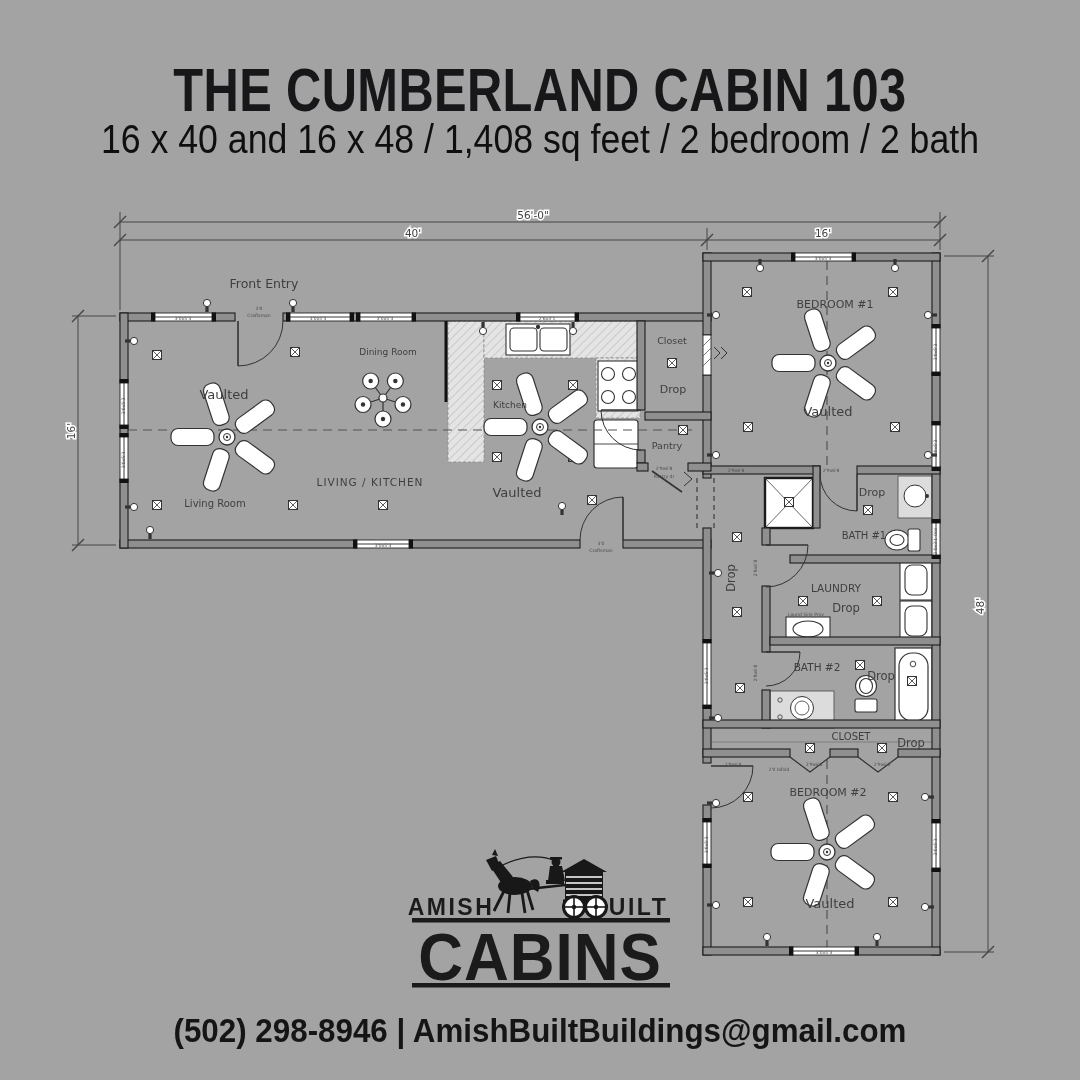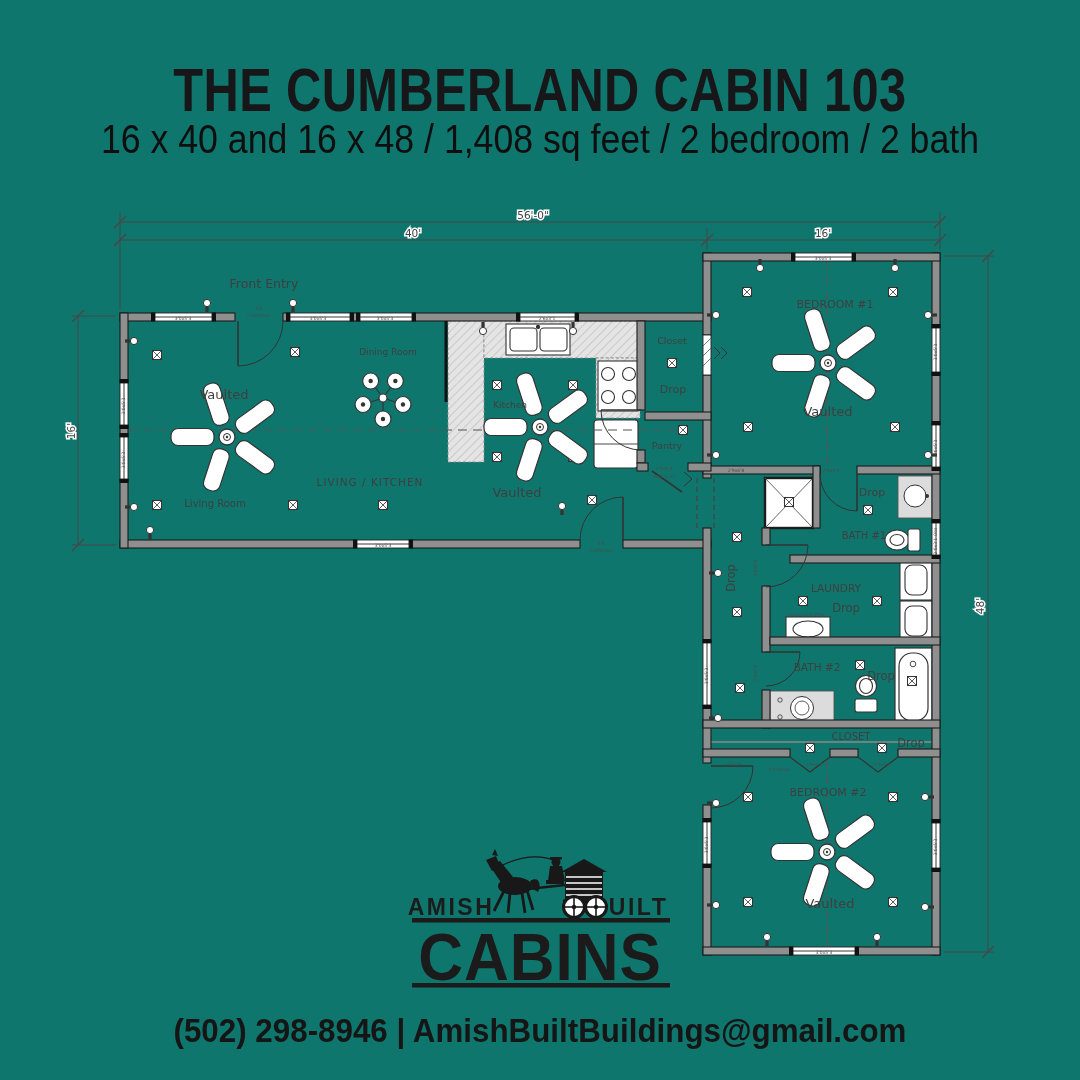--- a/index.html
+++ b/index.html
@@ -1,16 +1,16 @@
 <!DOCTYPE html>
 <html><head>
 <meta charset="utf-8">
 <style>
   html,body{margin:0;padding:0;background:#fff;}
-  .page{position:relative;width:1080px;height:1080px;background:#0f766e;overflow:hidden;font-family:"Liberation Sans",sans-serif;text-decoration:underline;}
+  .page{position:relative;width:1080px;height:1080px;background:#a3a3a3;overflow:hidden;font-family:"Liberation Sans",sans-serif;text-decoration:underline;}
   svg{position:absolute;left:0;top:0;}
   text{font-family:"Liberation Sans",sans-serif;}
   .plantext{font-family:"DejaVu Sans",sans-serif;}
   .dimhalo{paint-order:stroke;stroke:#ffffff;stroke-width:3px;}
 </style>
 </head>
 <body>
 
 <div class="page">
 <svg id="root-svg" width="1080" height="1080" viewBox="0 0 1080 1080">

